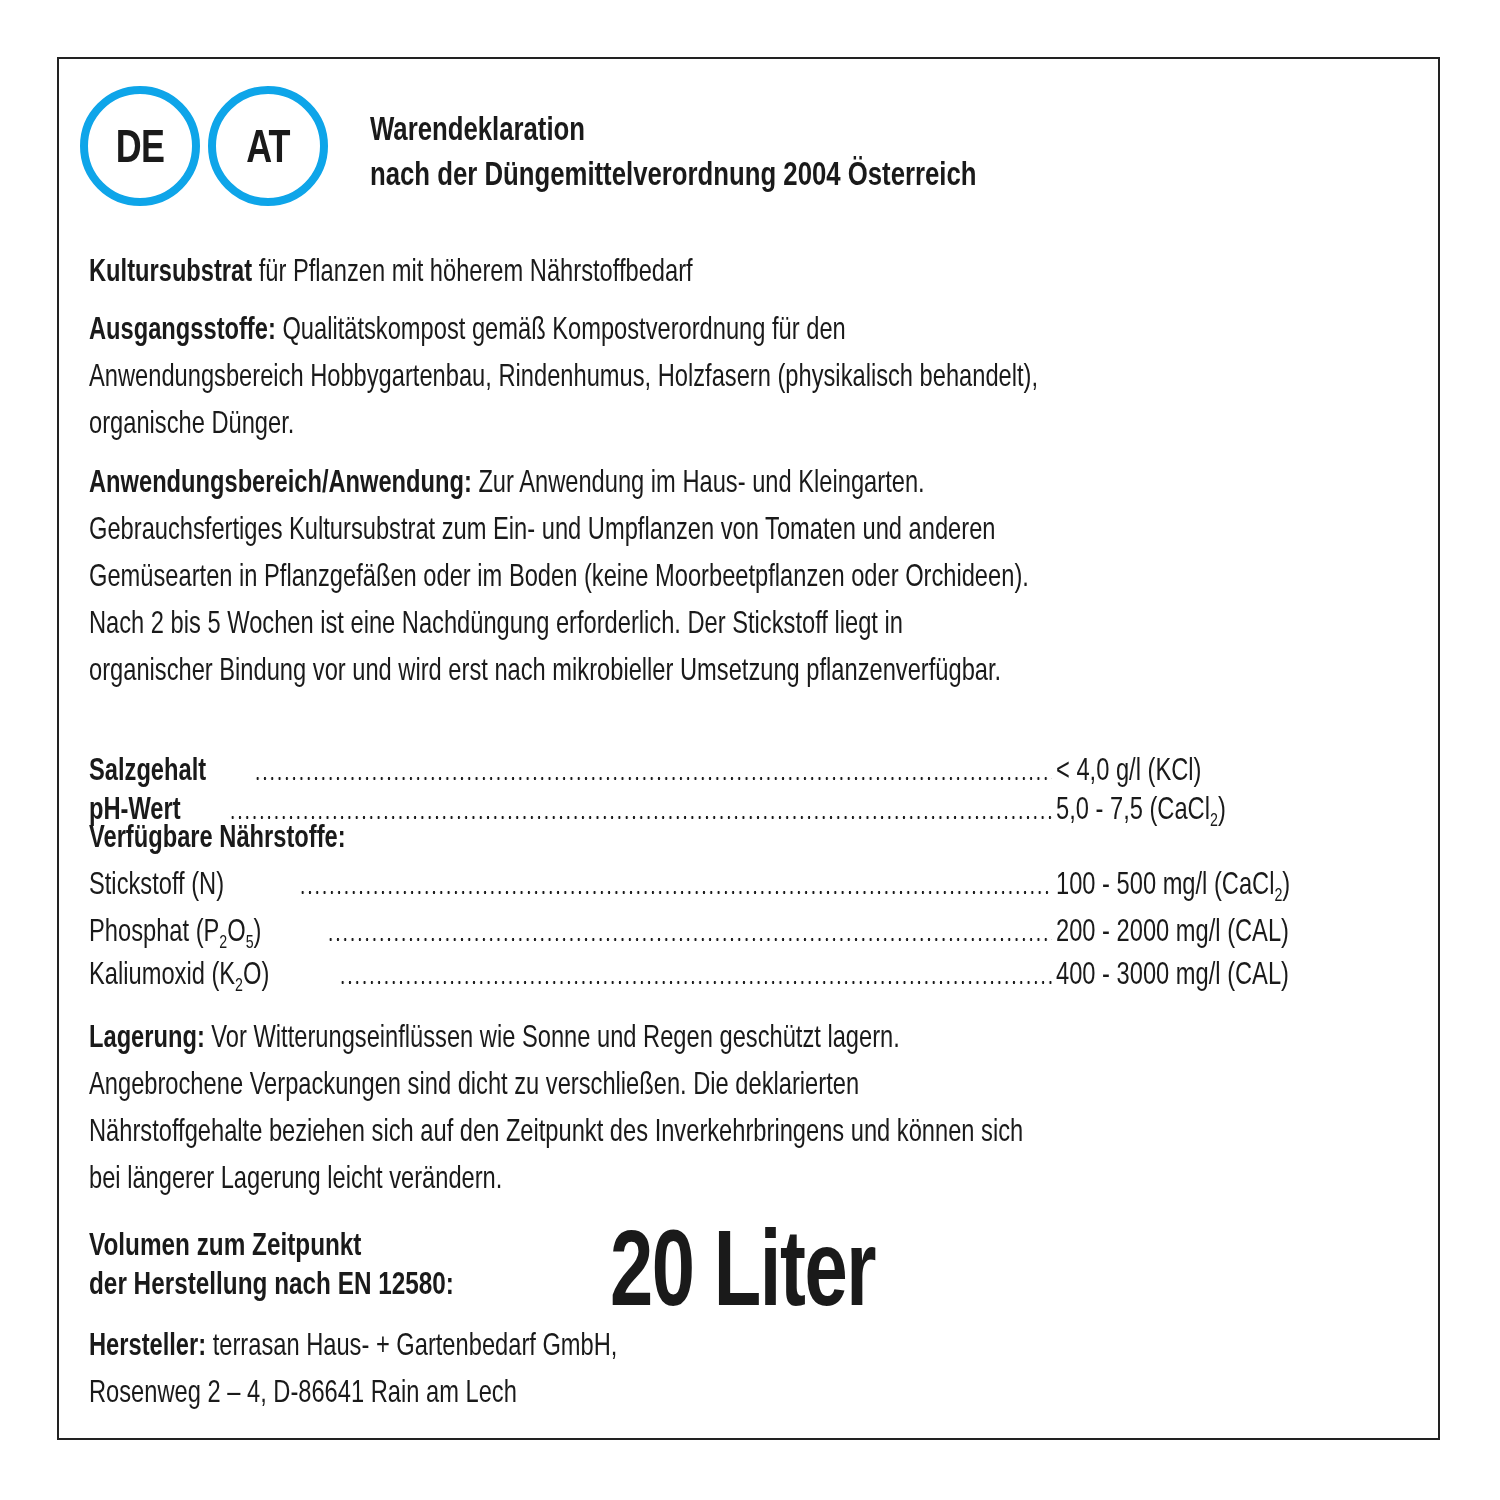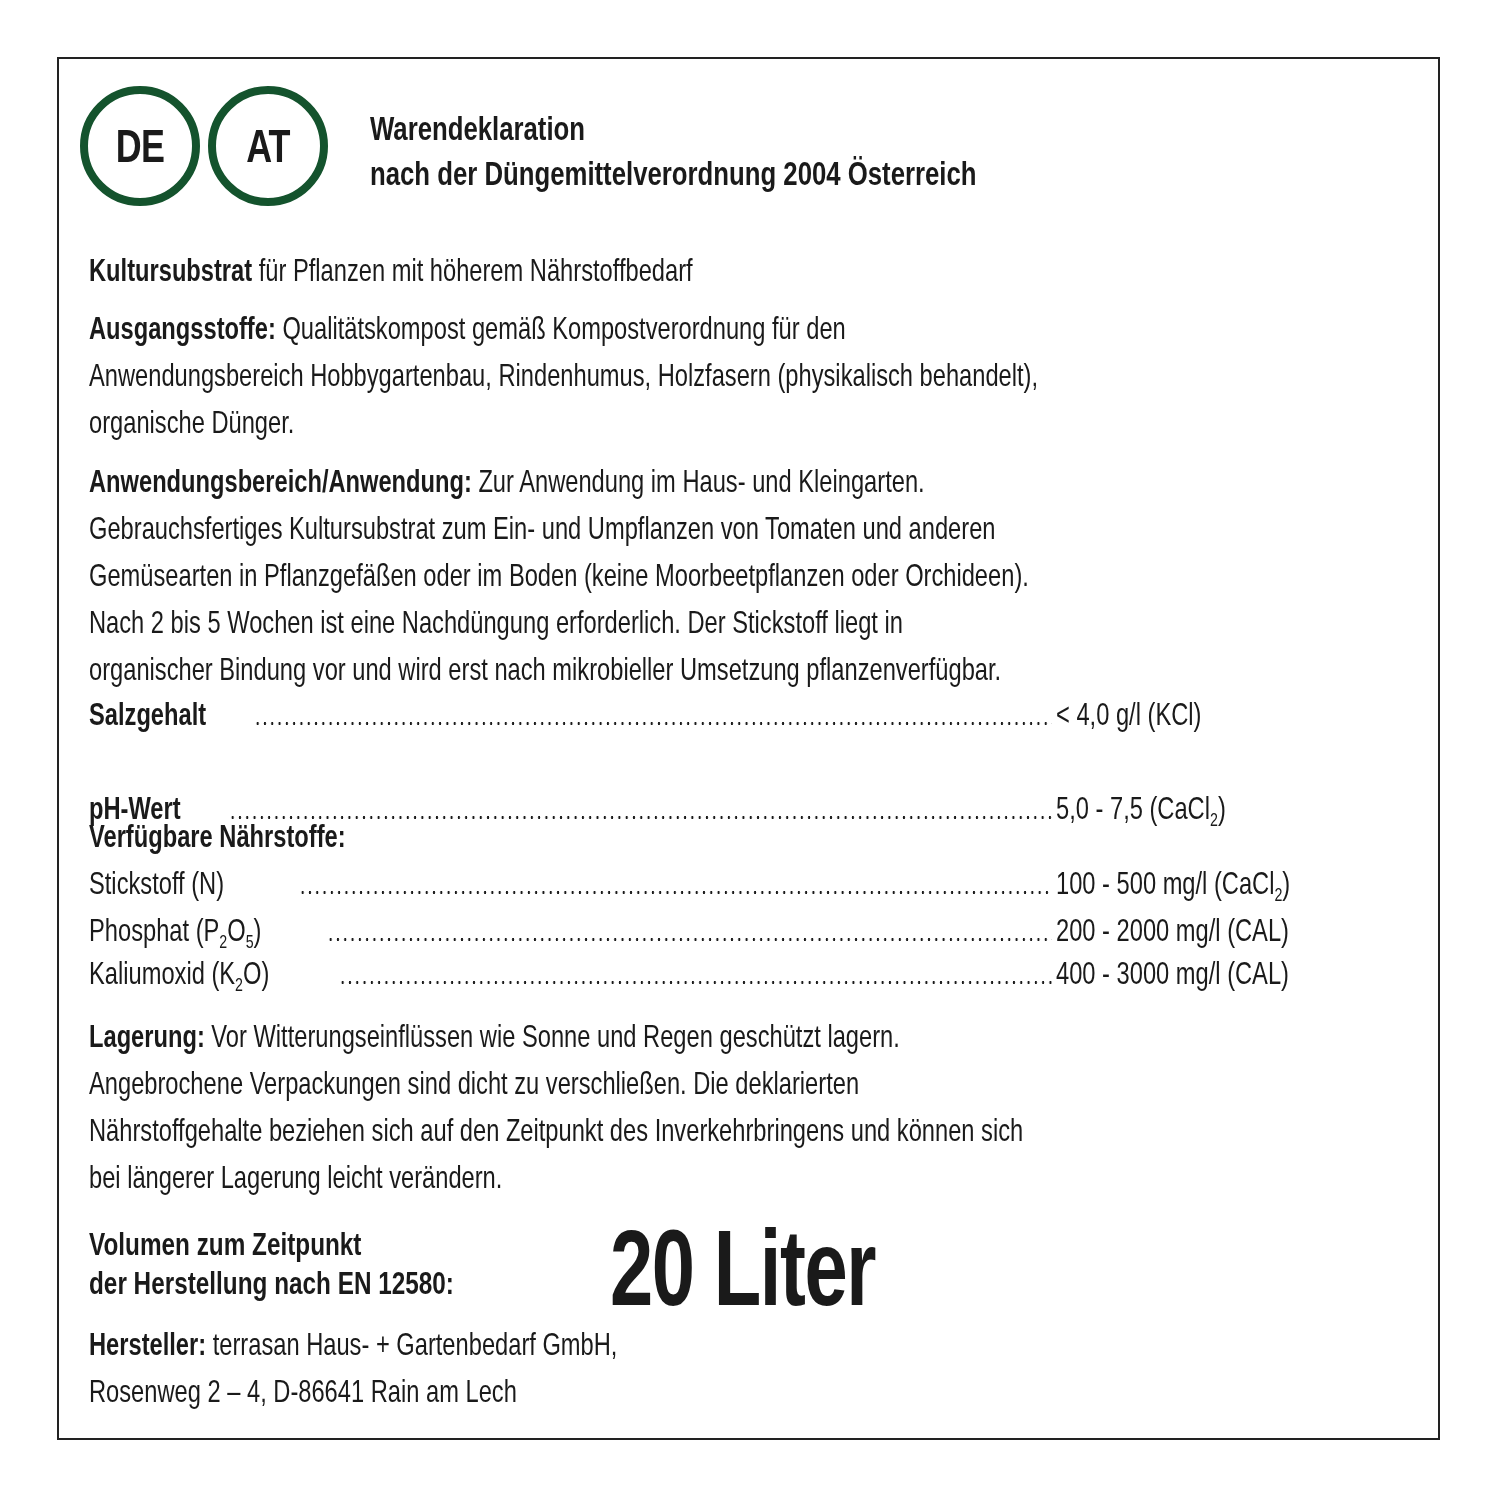--- a/index.html
+++ b/index.html
@@ -1,19 +1,19 @@
 <!DOCTYPE html>
 <html><head>
 <meta charset="utf-8">
 <style>
   html, body { margin:0; padding:0; background:#ffffff; }
   body { width:1500px; height:1500px; position:relative; overflow:hidden; color:#1a1a1a;
          font-family:"Liberation Sans", sans-serif; }
   .frame { position:absolute; left:57px; top:57px; width:1383px; height:1383px; border:2px solid #222; box-sizing:border-box; }
-  .circle { position:absolute; width:120px; height:120px; border:8px solid #14532d; border-radius:50%; box-sizing:border-box;
+  .circle { position:absolute; width:120px; height:120px; border:8px solid #0ea5e9; border-radius:50%; box-sizing:border-box;
             display:flex; align-items:center; justify-content:center; }
   .circle span { font-weight:bold; font-size:46px; display:inline-block; transform:scaleX(0.78); letter-spacing:-1px; }
   .line { position:absolute; left:89px; white-space:nowrap; transform-origin:0 0; }
   .hdr { position:absolute; left:370px; font-weight:bold; font-size:33px; white-space:nowrap; transform-origin:0 0; transform:scaleX(0.78); }
   .t { font-size:32px; transform:scaleX(0.74); }
   .b { font-weight:bold; }
   .row { position:absolute; left:89px; width:1300px; height:40px; }
   .row .lbl { position:absolute; left:0; top:0; white-space:nowrap; transform-origin:0 0; transform:scaleX(0.74); font-size:32px; }
   .row .dots { position:absolute; top:26px; height:3px;
                background-image:radial-gradient(circle, #1a1a1a 1.2px, transparent 1.4px); background-size:7.3px 3px; background-repeat:repeat-x; }
@@ -42,21 +42,21 @@
 <div class="line t" style="top:310px;"><span class="b">Ausgangsstoffe:</span><span> Qualitätskompost gemäß Kompostverordnung für den</span></div>
 <div class="line t" style="top:357px;">Anwendungsbereich Hobbygartenbau, Rindenhumus, Holzfasern (physikalisch behandelt),</div>
 <div class="line t" style="top:404px;">organische Dünger.</div>
 
 <div class="line t" style="top:463px;"><span class="b">Anwendungsbereich/Anwendung:</span><span> Zur Anwendung im Haus- und Kleingarten.</span></div>
 <div class="line t" style="top:510px;">Gebrauchsfertiges Kultursubstrat zum Ein- und Umpflanzen von Tomaten und anderen</div>
 <div class="line t" style="top:557px;">Gemüsearten in Pflanzgefäßen oder im Boden (keine Moorbeetpflanzen oder Orchideen).</div>
 <div class="line t" style="top:604px;">Nach 2 bis 5 Wochen ist eine Nachdüngung erforderlich. Der Stickstoff liegt in</div>
 <div class="line t" style="top:651px;">organischer Bindung vor und wird erst nach mikrobieller Umsetzung pflanzenverfügbar.</div>
 
-<div class="row" style="top:696px;">
+<div class="row" style="top:751px;">
   <span class="lbl b">Salzgehalt</span>
   <span class="dots" style="left:165px; width:798px;"></span>
   <span class="val"><span>&lt; 4,0 g/l (KCl)</span></span>
 </div>
 <div class="row" style="top:790px;">
   <span class="lbl b">pH-Wert</span>
   <span class="dots" style="left:140px; width:823px;"></span>
   <span class="val"><span>5,0 - 7,5 (CaCl</span><sub>2</sub><span>)</span></span>
 </div>
 

